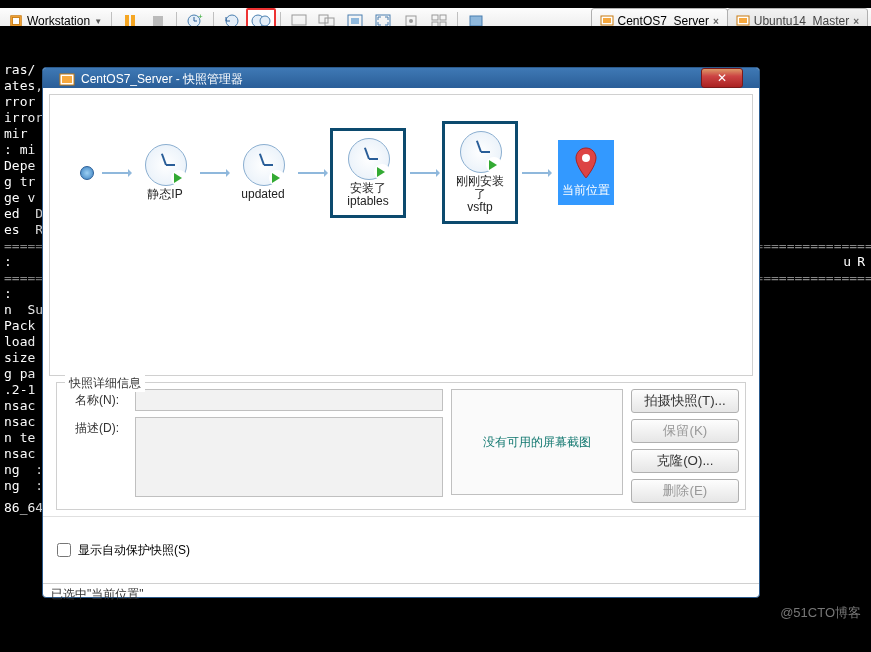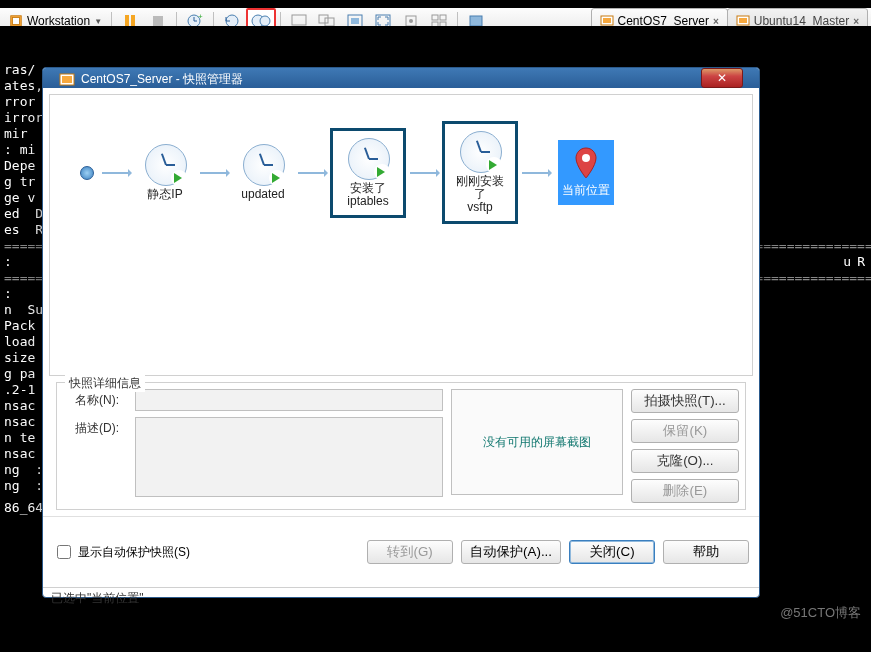--- a/index.html
+++ b/index.html
@@ -257,26 +257,20 @@
       <button>克隆(O)...</button>
       <button disabled="">删除(E)</button>
     </div>
   </fieldset>
 
   <div class="bottom">
     <label class="chk">
       <input type="checkbox" style="">
       <span>显示自动保护快照(S)</span>
     </label>
-    <div class="btns">
-      <button disabled="">转到(G)</button>
-      <button>自动保护(A)...</button>
-      <button class="primary">关闭(C)</button>
-      <button>帮助</button>
-    </div>
   </div>
 
   <div class="status">
     <span>已选中"当前位置"</span>
   </div>
 </div>
 
 <div class="watermark">@51CTO博客</div>
 
 </body></html>

